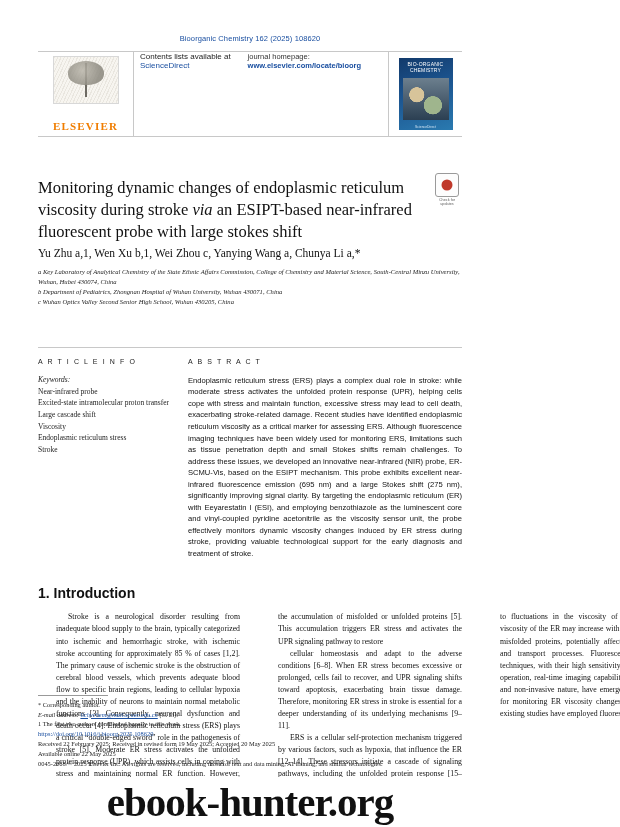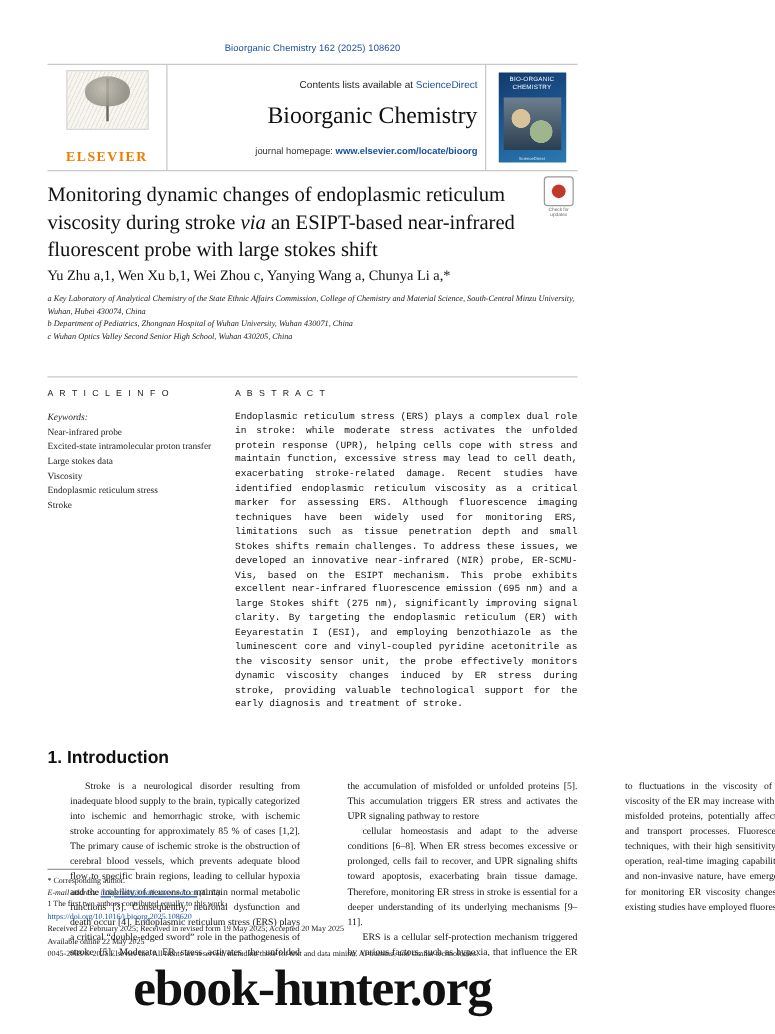--- a/index.html
+++ b/index.html
@@ -82,23 +82,23 @@
   .elsevier-word {
     font-family: "Liberation Serif", serif;
     font-size: 11px;
     letter-spacing: 1.2px;
     color: #f07d00;
     margin-top: 16px;
     font-weight: bold;
   }
   .mast-center {
     flex: 1;
-    text-align: right;
-    display: flex;
-    flex-direction: column;
+    text-align: left;
+    display: flex;
+    flex-direction: row;
     justify-content: center;
     padding: 0 6px;
     box-sizing: border-box;
   }
   .contents-line {
     font-family: "Liberation Sans", sans-serif;
     font-size: 8px;
     color: #222;
   }
   .contents-line .sd {
@@ -162,21 +162,21 @@
     bottom: 1px;
     left: 0;
     right: 0;
     text-align: center;
     color: #cfe2f2;
     font-size: 3.4px;
     font-family: "Liberation Sans", sans-serif;
   }
 
   .title-block {
-    margin-top: 8px;
+    margin-top: 40px;
     position: relative;
   }
   .article-title {
     font-family: "Liberation Serif", serif;
     font-size: 16.5px;
     line-height: 1.32;
     color: #111;
     margin: 0;
     padding-right: 40px;
     font-weight: normal;
@@ -228,21 +228,21 @@
   .affiliations {
     margin-top: 8px;
     font-family: "Liberation Serif", serif;
     font-size: 6.6px;
     line-height: 1.5;
     color: #222;
     font-style: italic;
   }
 
   .info-abstract {
-    margin-top: 26px;
+    margin-top: 40px;
     display: flex;
     border-top: 1px solid #c8c8c8;
     padding-top: 10px;
   }
   .col-info {
     width: 150px;
     padding-right: 18px;
     box-sizing: border-box;
   }
   .sec-head {
@@ -262,21 +262,21 @@
   .kw-list {
     font-family: "Liberation Serif", serif;
     font-size: 7.5px;
     line-height: 1.55;
     color: #222;
   }
   .col-abs {
     flex: 1;
   }
   .abstract-text {
-    font-family: Liberation Mono, monospace;
+    font-family: Liberation Sans, sans-serif;
     font-size: 7.6px;
     line-height: 1.52;
     text-align: justify;
     color: #111;
   }
 
   .intro-head {
     margin-top: 26px;
     font-family: "Liberation Sans", sans-serif;
     font-size: 14px;
@@ -333,21 +333,21 @@
     color: #222;
   }
   .bottom-meta .doi {
     color: #1a4fa0;
   }
 
   .watermark {
     position: absolute;
     left: 0;
     right: 0;
-    bottom: 12px;
+    bottom: 0;
     height: 50px;
     display: flex;
     align-items: center;
     justify-content: center;
     font-family: "Liberation Serif", serif;
     font-size: 41px;
     font-weight: bold;
     letter-spacing: -1px;
     color: #111;
     background: #ffffff;
@@ -363,21 +363,20 @@
   <div class="masthead">
     <div class="mast-left">
       <div class="elsevier-tree"></div>
       <div class="elsevier-word">ELSEVIER</div>
     </div>
     <div class="mast-center">
       <div class="contents-line">
         <span>Contents lists available at</span>
         <span class="sd">ScienceDirect</span>
       </div>
-      <div class="journal-name">Bioorganic Chemistry</div>
       <div class="homepage-line">
         <span>journal homepage:</span>
         <span class="url">www.elsevier.com/locate/bioorg</span>
       </div>
     </div>
     <div class="mast-right">
       <div class="cover">
         <div class="cov-title">BIO-ORGANIC CHEMISTRY</div>
         <div class="cov-img"></div>
         <div class="cov-foot">ScienceDirect</div>
@@ -401,21 +400,21 @@
     <div>c Wuhan Optics Valley Second Senior High School, Wuhan 430205, China</div>
   </div>
 
   <div class="info-abstract">
     <div class="col-info">
       <div class="sec-head">A R T I C L E   I N F O</div>
       <div class="kw-label">Keywords:</div>
       <div class="kw-list">
         <div>Near-infrared probe</div>
         <div>Excited-state intramolecular proton transfer</div>
-        <div>Large stokes data</div>
+        <div>Large cascade shift</div>
         <div>Viscosity</div>
         <div>Endoplasmic reticulum stress</div>
         <div>Stroke</div>
       </div>
     </div>
     <div class="col-abs">
       <div class="sec-head">A B S T R A C T</div>
       <div class="abstract-text">Endoplasmic reticulum stress (ERS) plays a complex dual role in stroke: while moderate stress activates the unfolded protein response (UPR), helping cells cope with stress and maintain function, excessive stress may lead to cell death, exacerbating stroke-related damage. Recent studies have identified endoplasmic reticulum viscosity as a critical marker for assessing ERS. Although fluorescence imaging techniques have been widely used for monitoring ERS, limitations such as tissue penetration depth and small Stokes shifts remain challenges. To address these issues, we developed an innovative near-infrared (NIR) probe, ER-SCMU-Vis, based on the ESIPT mechanism. This probe exhibits excellent near-infrared fluorescence emission (695 nm) and a large Stokes shift (275 nm), significantly improving signal clarity. By targeting the endoplasmic reticulum (ER) with Eeyarestatin I (ESI), and employing benzothiazole as the luminescent core and vinyl-coupled pyridine acetonitrile as the viscosity sensor unit, the probe effectively monitors dynamic viscosity changes induced by ER stress during stroke, providing valuable technological support for the early diagnosis and treatment of stroke.</div>
     </div>
   </div>

